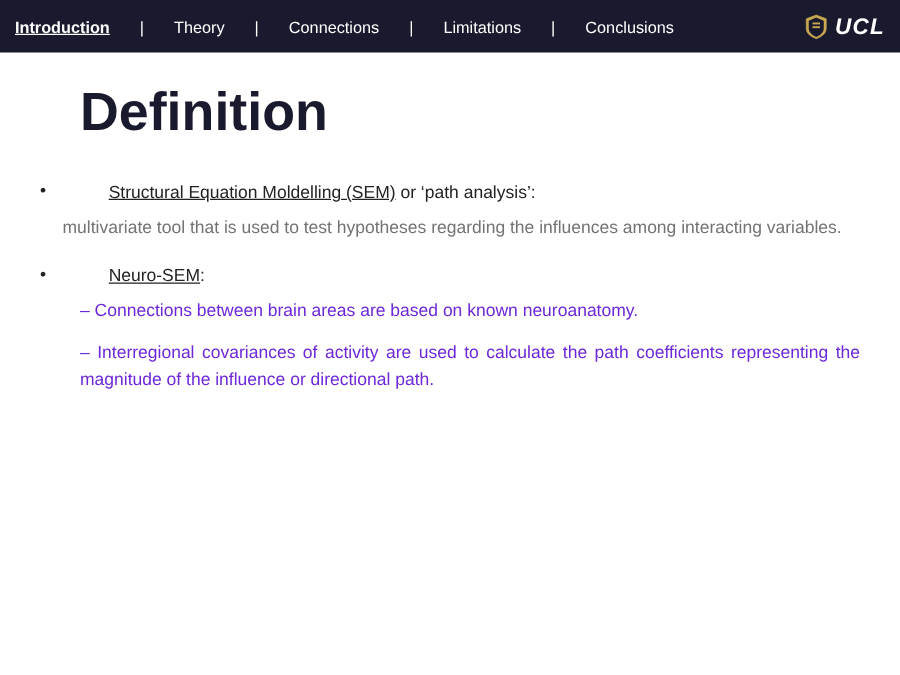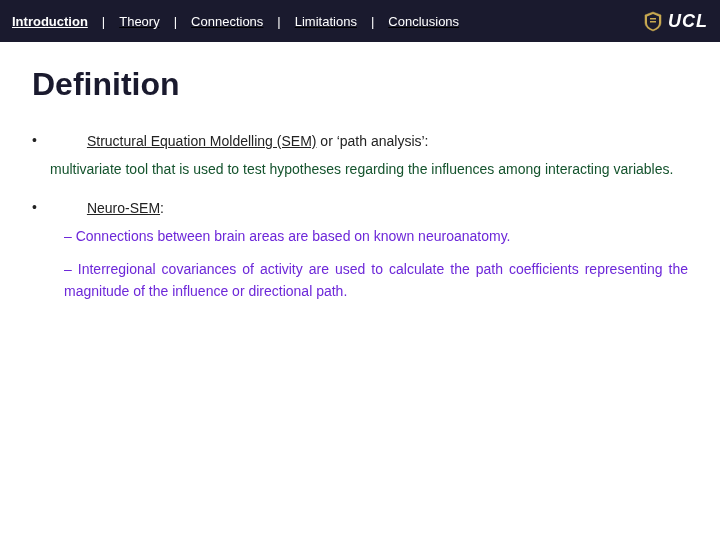--- a/index.html
+++ b/index.html
@@ -22,22 +22,21 @@
       width: 720px;
       height: 42px;
       display: flex;
       align-items: center;
       padding: 0 12px;
       position: relative;
     }
 
     #nav-items {
       display: flex;
-      gap: 8px;
-      text-decoration: underline;
+      gap: 18px;
     }
 
     .nav-item {
       color: #ffffff;
       font-size: 13px;
       font-weight: 400;
       cursor: pointer;
       white-space: nowrap;
     }
 
@@ -74,24 +73,25 @@
       letter-spacing: 1px;
       font-style: italic;
     }
 
     
     #main-content {
       padding: 24px 32px 20px 32px;
     }
 
     #page-title {
-      font-size: 32px;
+      font-size: 43px;
       font-weight: 700;
       color: #1a1a2e;
       margin-bottom: 28px;
+      margin-left: 32px;
     }
 
     .bullet-section {
       margin-bottom: 18px;
     }
 
     .bullet-row {
       display: flex;
       align-items: flex-start;
       margin-bottom: 6px;
@@ -111,21 +111,21 @@
       line-height: 1.5;
       margin-left: 40px;
     }
 
     .underline {
       text-decoration: underline;
     }
 
     .body-text {
       font-size: 14px;
-      color: #14532d;
+      color: #737373;
       line-height: 1.6;
       margin-left: 18px;
       margin-bottom: 18px;
       text-align: justify;
     }
 
     .indent-block {
       margin-left: 32px;
       font-size: 14px;
       color: #6d28d9;

